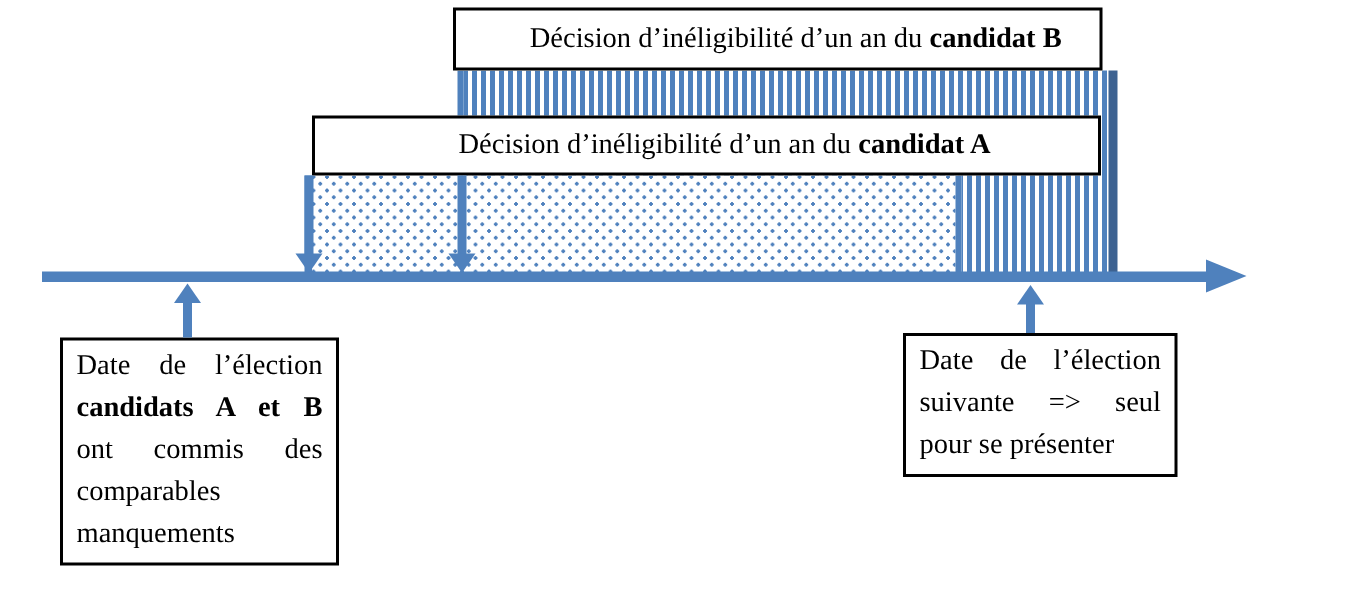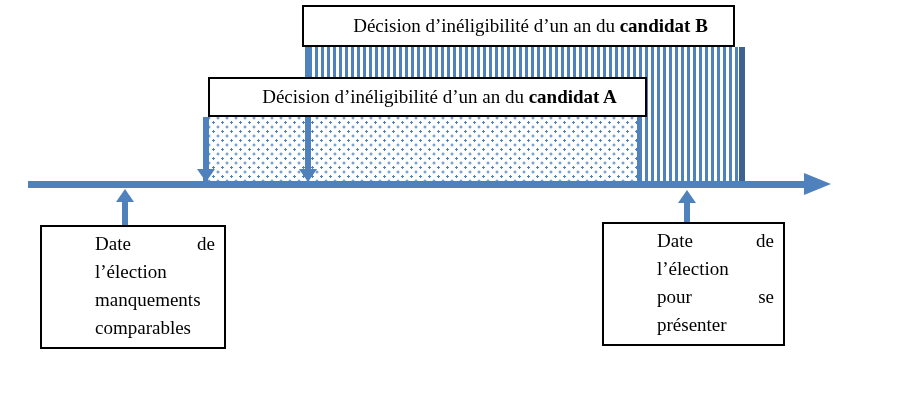--- a/index.html
+++ b/index.html
@@ -53,21 +53,21 @@
     background: var(--paper);
     border: 2px solid var(--ink);
     font-size: 19px;
     z-index: 3;
     display: flex;
     align-items: center;
     justify-content: center;
   }
   .label-box .tline { text-align: center; width: 100%; padding-left: 24px; }
   .label-box-b { left: 302px; top: 5px; width: 433px; height: 42px; }
-  .label-box-a { left: 208px; top: 77px; width: 439px; height: 40px; }
+  .label-box-a { left: 208px; top: 77px; width: 526px; height: 40px; }
 
   
   .timeline {
     position: absolute;
     left: 28px; top: 181px;
     width: 778px; height: 7px;
     background: var(--accent);
     z-index: 4;
   }
   .timeline-arrowhead {
@@ -110,21 +110,21 @@
   
   .event-box {
     position: absolute;
     background: var(--paper);
     border: 2px solid var(--ink);
     font-size: 19px;
     line-height: 28px;
     padding: 3px 9px 5px 9px;
     z-index: 3;
   }
-  .event-box .tline { text-align: justify; text-align-last: justify; margin-left: 44px; }
+  .event-box .tline { text-align: justify; text-align-last: justify; }
   .event-box .tline.last { text-align-last: left; }
   .event-box-left  { left: 40px;  top: 225px; width: 186px; }
   .event-box-right { left: 602px; top: 222px; width: 183px; }
 </style>
 </head>
 <body>
 
 <div class="canvas">
 
   <div class="bar bar-b"></div>
@@ -152,25 +152,28 @@
   <div class="head head-down down2-head"></div>
 
   <div class="head head-up up-left-head"></div>
   <div class="shaft up-left-shaft"></div>
   <div class="head head-up up-right-head"></div>
   <div class="shaft up-right-shaft"></div>
 
   <div class="event-box event-box-left">
     <div>
         <div class="tline"><span>Date de l’élection</span></div>
+        <div class="tline"><b>candidats A et B</b></div>
+        <div class="tline"><span>ont commis des</span></div>
+        <div class="tline last"><span>comparables</span></div>
         <div class="tline"><span>manquements</span></div>
-        <div class="tline last"><span>comparables</span></div>
       </div>
   </div>
 
   <div class="event-box event-box-right">
     <div>
         <div class="tline"><span>Date de l’élection</span></div>
+        <div class="tline"><span>suivante =&gt; seul</span></div>
         <div class="tline last"><span>pour se présenter</span></div>
       </div>
   </div>
 
 </div>
 
 </body></html>

